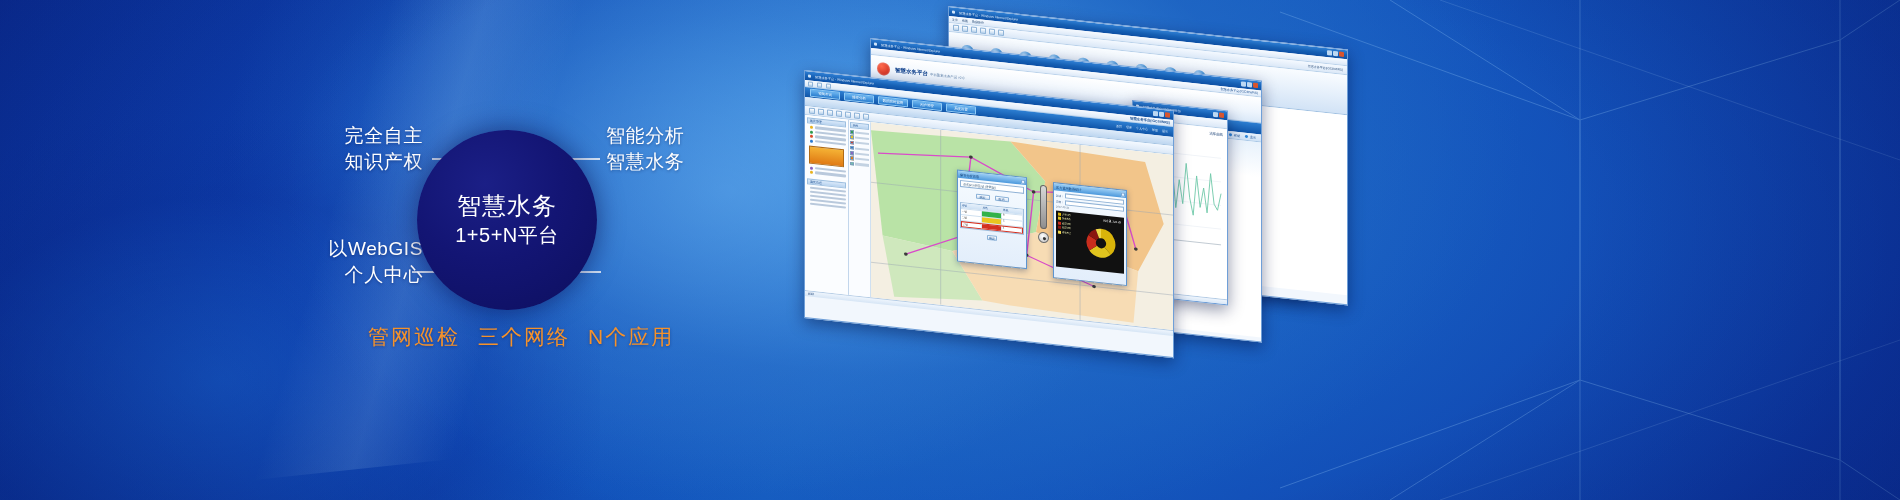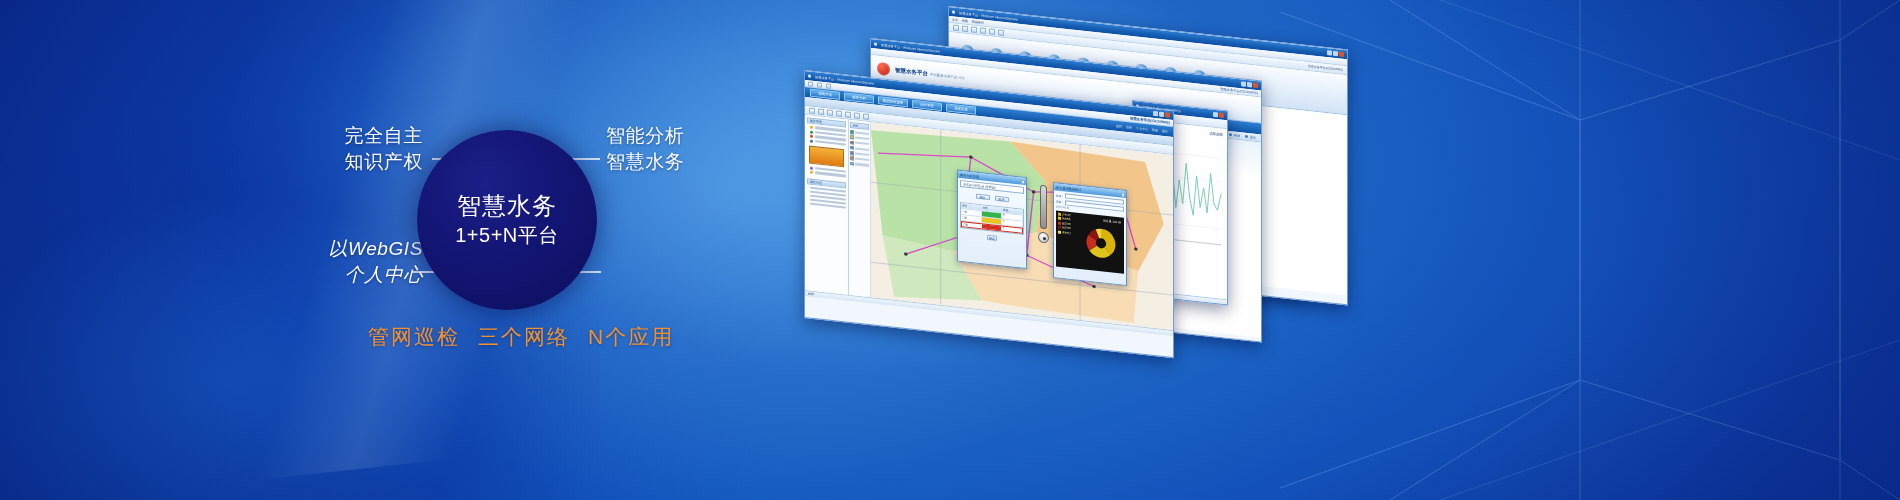--- a/index.html
+++ b/index.html
@@ -61,21 +61,21 @@
   .hub-l2 sup { font-size:12px; vertical-align:super; }
   .hub-l3 { font-size:20px; line-height:1.2; letter-spacing:0.5px; margin-top:1px; }
 
   .label {
     position:absolute; color:#ffffff; line-height:1.35; font-size:19px;
     letter-spacing:0.6px; text-shadow:0 1px 3px rgba(0,20,80,0.45);
     white-space:nowrap;
   }
   .label .ln { display:block; }
   .lbl-tl { left:305px; top:123px; text-align:right; width:110px; }
-  .lbl-bl { left:290px; top:236px; text-align:right; width:125px;font-style:italic; }
+  .lbl-bl { left:290px; top:236px; text-align:right; width:125px; }
   .lbl-tr { left:598px; top:123px; text-align:right; }
   .lbl-br { left:598px; top:236px; text-align:left; }
 
   .connector { position:absolute; height:1.5px; background:rgba(255,255,255,0.78); }
   .cn-tl { left:424px; top:158px; width:82px; }
   .cn-bl { left:404px; top:271px; width:102px; }
   .cn-tr { left:544px; top:158px; width:48px; }
   .cn-br { left:551px; top:271px; width:42px; }
 
   .tagline {

